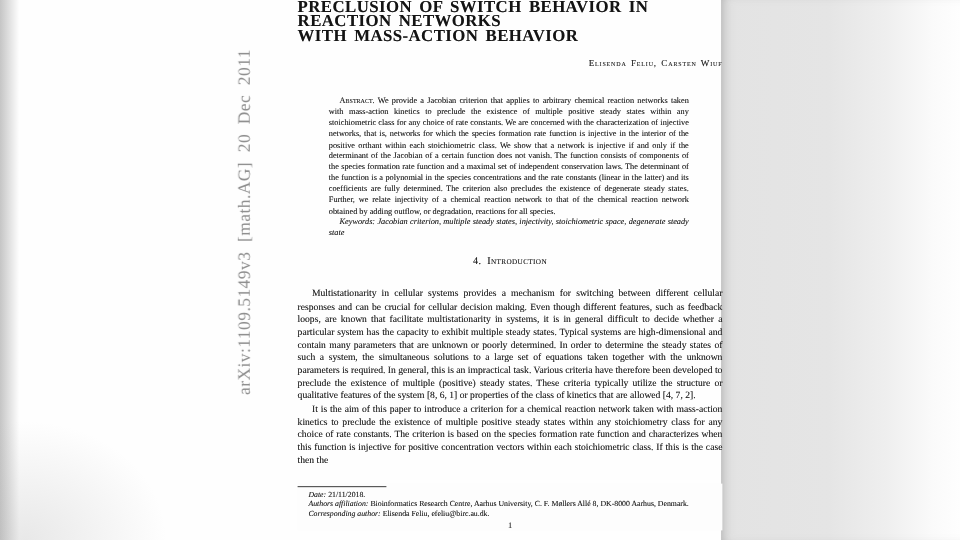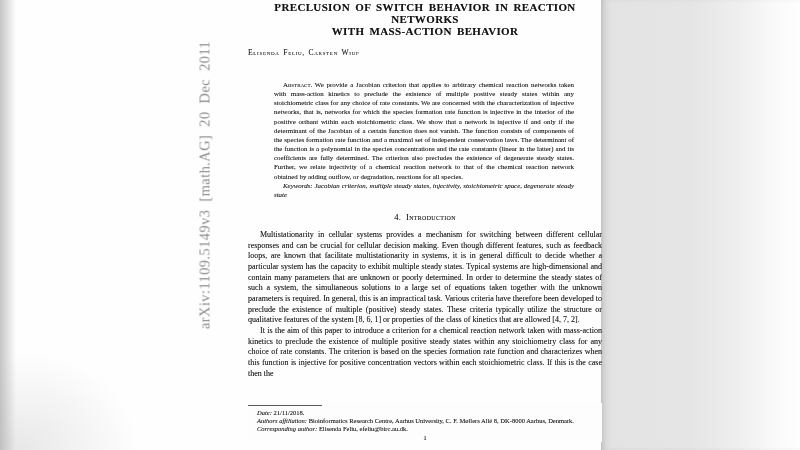--- a/index.html
+++ b/index.html
@@ -28,35 +28,35 @@
     white-space:nowrap;
     font-size:14.5px; color:#8d8d8d; letter-spacing:0.4px; word-spacing:4px;
     filter:blur(0.2px);
   }
   .content {
     position:absolute; left:248px; top:1px; width:354px;
     color:#1d1d1d;
     filter:blur(0.22px);
     text-shadow:0 0 0.35px rgba(50,50,50,0.5);
   }
-  .title { text-align:center; font-weight:bold; color:#141414;
-    font-size:11px; line-height:12px; letter-spacing:0.35px; word-spacing:2.2px;font-family:Liberation Serif, serif; }
+  .title { text-align:left; font-weight:bold; color:#141414;
+    font-size:14px; line-height:12px; letter-spacing:0.35px; word-spacing:2.2px;font-family:Liberation Serif, serif; }
   .tline { display:block; }
-  .authors { text-align:left; font-variant:small-caps; color:#2a2a2a;
+  .authors { text-align:right; font-variant:small-caps; color:#2a2a2a;
     margin-top:12px; font-size:7.6px; line-height:8px; letter-spacing:0.7px; word-spacing:1px; }
   .abstract-block { margin:23px 28px 0 26px; font-size:6.9px; line-height:9.15px;
     text-align:justify; color:#212121; }
   .abstract-block p { margin:0; }
   .abstract-block p.first { text-indent:9px; }
   .sc { font-variant:small-caps; }
   .it { font-style:italic; }
   .keywords { text-indent:9px; }
   .section-heading { text-align:center; font-variant:small-caps; margin-top:13px;
     font-size:8.5px; line-height:11px; letter-spacing:0.3px; word-spacing:2.5px; color:#1c1c1c; }
-  .body-text { margin-top:7px; font-size:8px; line-height:10.65px; text-align:justify; color:#1c1c1c; }
+  .body-text { margin-top:17px; font-size:8px; line-height:10.65px; text-align:justify; color:#1c1c1c; }
   .body-text p { margin:0; text-indent:12px; }
   .footnote {
     position:absolute; left:248px; top:403px; width:354px;
     background:#fdfdfd; padding-top:2px;
     font-size:6.5px; line-height:8.1px; text-align:justify; color:#222;
     filter:blur(0.22px);
     text-shadow:0 0 0.35px rgba(50,50,50,0.5);
   }
   .footnote p { margin:0; text-indent:9px; }
   .footnote-rule { width:74px; height:1px; background:#5a5a5a; margin:0 0 3px 0; }

